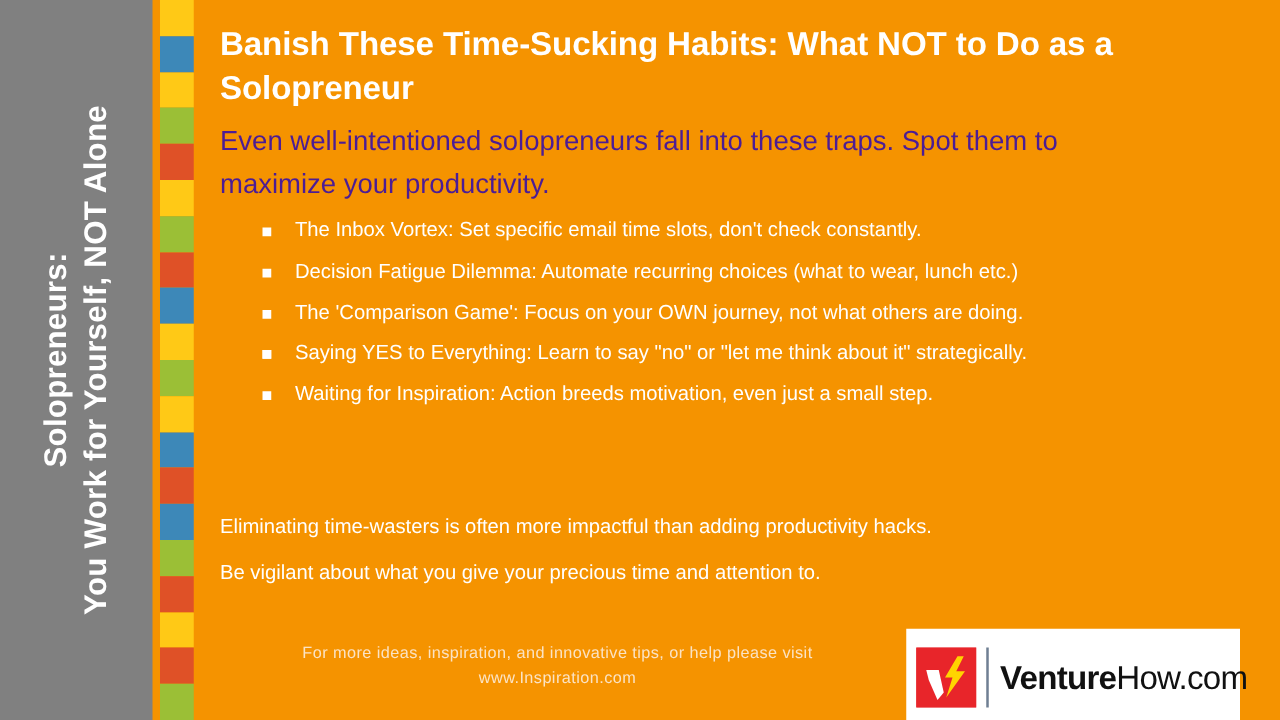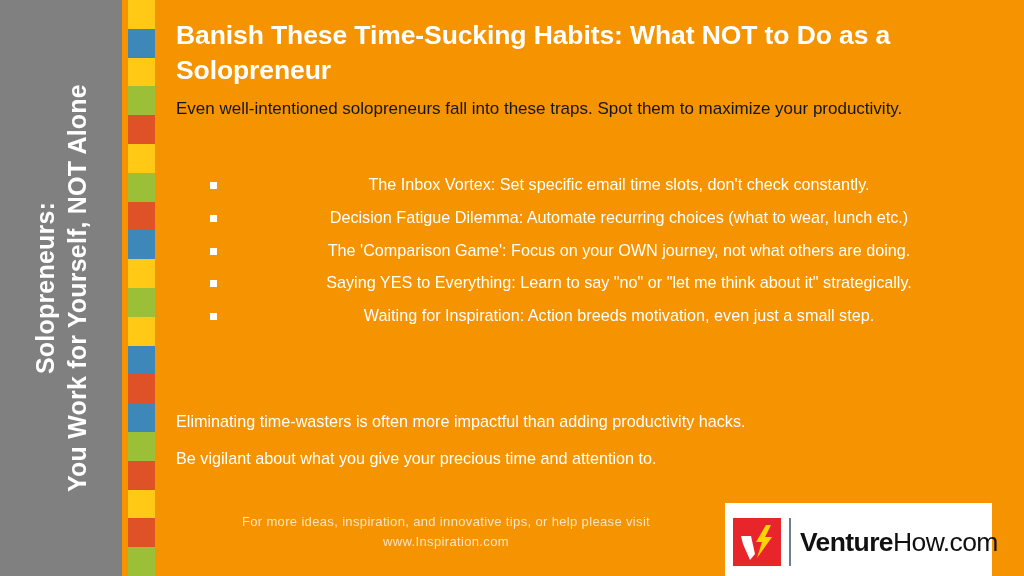--- a/index.html
+++ b/index.html
@@ -82,43 +82,42 @@
     font-size: 26.5px;
     font-weight: bold;
     line-height: 1.33;
     letter-spacing: -0.1px;
   }
   .subtitle {
     position: absolute;
     left: 0;
     top: 96px;
     width: 760px;
-    color: #0f172a;
-    font-size: 17px;
+    color: #4c1d95;
+    font-size: 22px;
     line-height: 1.56;
     font-weight: normal;
   }
   .bullets {
     position: absolute;
     left: 26px;
     top: 176px;
     width: 800px;
     margin: 0;
     padding: 0;
     list-style: none;
   }
   .bullets li {
     position: relative;
     padding-left: 34px;
     color: #ffffff;
     font-size: 16.2px;
     line-height: 1.0;
     margin-bottom: 16.6px;
     white-space: nowrap;
-    text-align: center;
   }
   .bullets li .marker {
     position: absolute;
     left: 8px;
     top: 6px;
     width: 7px;
     height: 7px;
     background: #ffffff;
   }
   .closing {

